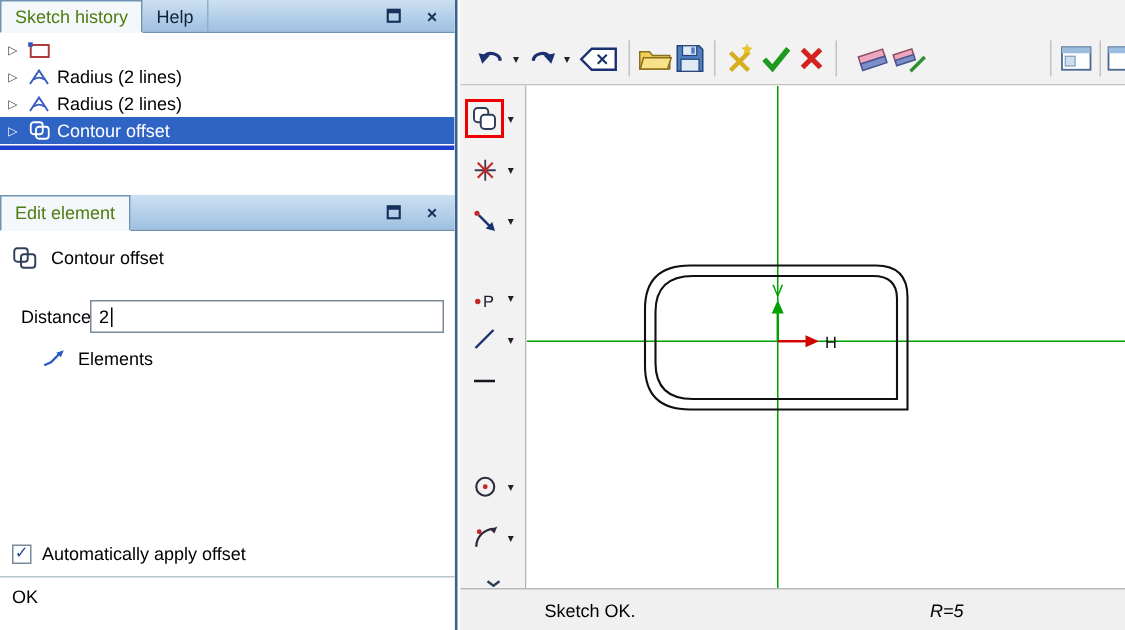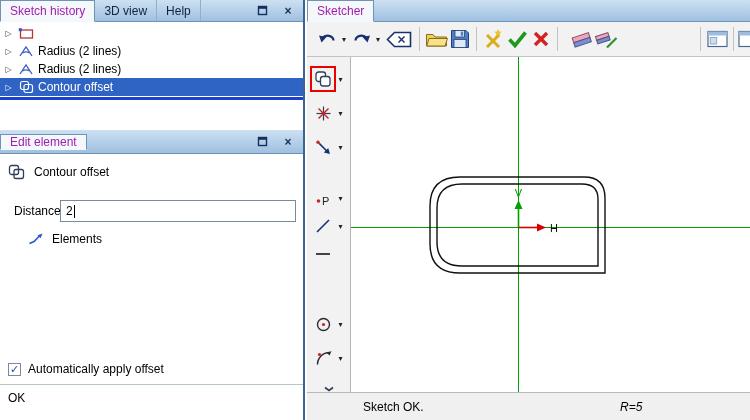--- a/index.html
+++ b/index.html
@@ -2,37 +2,37 @@
 <html><head>
 <meta charset="utf-8">
 <style>
   *{margin:0;padding:0;box-sizing:border-box;}
   body{font-family:"Liberation Sans","DejaVu Sans",sans-serif;font-size:12px;color:#000;background:#d4d0c8;}
   .app{position:relative;width:750px;height:420px;background:#fff;overflow:hidden;}
 
   
   .tabbar{position:relative;height:22px;background:linear-gradient(#cde0f2,#9fc0e0);border-bottom:1px solid #6f93b4;display:flex;align-items:stretch;}
   .tab{display:flex;align-items:center;padding:0 9px;color:#10243e;border-right:1px solid #8fb0cc;cursor:default;white-space:nowrap;}
-  .tab.active{background:#f4f8fb;border:1px solid #6f93b4;border-bottom:1px solid #f4f8fb;margin-bottom:-1px;color:#a21caf;}
+  .tab.active{background:#f4f8fb;border:1px solid #6f93b4;border-bottom:1px solid #f4f8fb;margin-bottom:-1px;color:#4d7c0f;}
   .winbtns{position:absolute;right:8px;top:0;height:100%;display:flex;align-items:center;gap:12px;}
   .winbtn{width:14px;height:14px;display:flex;align-items:center;justify-content:center;color:#15305a;font-weight:bold;font-size:12px;line-height:1;cursor:default;}
 
   
   .left-col{position:absolute;left:0;top:0;width:305px;height:420px;border-right:2px solid #3d6390;background:#fff;}
   .history-panel{position:absolute;top:0;left:0;width:100%;height:130px;background:#fff;}
   .history-list{position:absolute;top:22px;left:0;right:0;bottom:0;background:#fff;padding-top:2px;overflow:hidden;}
   .hrow{height:18px;display:flex;align-items:center;padding-left:3px;gap:3px;white-space:nowrap;}
   .hrow .expander{width:11px;font-size:8px;color:#444;text-align:center;flex:none;}
   .hrow .ricon{width:18px;display:flex;justify-content:center;flex:none;}
   .hrow.selected{background:#2f63c4;color:#fff;}
   .hrow.selected .expander{color:#fff;}
   .insert-line{height:3px;background:#1f3fd0;margin-top:1px;}
 
   .edit-panel{position:absolute;top:130px;left:0;width:100%;height:290px;background:#fff;}
-  .edit-panel .tabbar{height:24px;align-items:center;}
+  .edit-panel .tabbar{height:24px;}
   .edit-content{position:absolute;top:24px;left:0;right:0;bottom:0;background:#fff;}
   .op-title{position:absolute;left:8px;top:10px;display:flex;align-items:center;gap:9px;}
   .distance-label{position:absolute;left:14px;top:50px;}
   .fake-input{position:absolute;left:60px;top:46px;width:236px;height:22px;border:1px solid #7a8a99;background:#fff;display:flex;align-items:center;padding-left:5px;cursor:text;}
   .caret-line{width:1px;height:13px;background:#000;margin-left:1px;}
   .elements-row{position:absolute;left:28px;top:78px;display:flex;align-items:center;gap:8px;}
   .autoapply-row{position:absolute;left:8px;top:208px;display:flex;align-items:center;gap:7px;}
   .checkbox{width:13px;height:13px;border:1px solid #7a8a99;background:#fff;display:flex;align-items:center;justify-content:center;font-size:11px;color:#2a4a9a;font-weight:bold;line-height:1;flex:none;}
   .edit-divider{position:absolute;left:0;right:0;top:230px;height:1px;background:#b8c4cc;}
   .ok-status{position:absolute;left:8px;top:237px;}
@@ -66,21 +66,20 @@
 </head>
 <body>
 
 <div class="app">
 
   <div class="left-col">
 
     <section class="history-panel">
       <div class="tabbar">
         <div class="tab active">Sketch history</div>
-        <div class="tab">3D view</div>
         <div class="tab">Help</div>
         <div class="winbtns">
           <span class="winbtn">
             <svg width="11" height="11" viewBox="0 0 11 11">
                 <rect x="1.5" y="1.5" width="8" height="8" fill="none" stroke="#15305a" stroke-width="1.4"></rect>
                 <line x1="1.5" y1="2.8" x2="9.5" y2="2.8" stroke="#15305a" stroke-width="2"></line>
               </svg>
           </span>
           <span class="winbtn">×</span>
         </div>
@@ -173,23 +172,20 @@
           <span>Automatically apply offset</span>
         </div>
         <div class="edit-divider"></div>
         <div class="ok-status">OK</div>
       </div>
     </section>
   </div>
 
   <div class="right-col">
 
-    <div class="tabbar">
-      <div class="tab active">Sketcher</div>
-    </div>
 
     <div class="main-toolbar">
       <div class="tbtn">
         <span>
           <svg width="19" height="16" viewBox="0 0 19 16">
               <path d="M4.5 7 A6 5.2 0 0 1 15.5 9.5" fill="none" stroke="#1a3070" stroke-width="2.2"></path>
               <polygon points="1,4.5 8.5,6 3.5,11.5" fill="#1a3070"></polygon>
             </svg>
         </span>
       </div>

